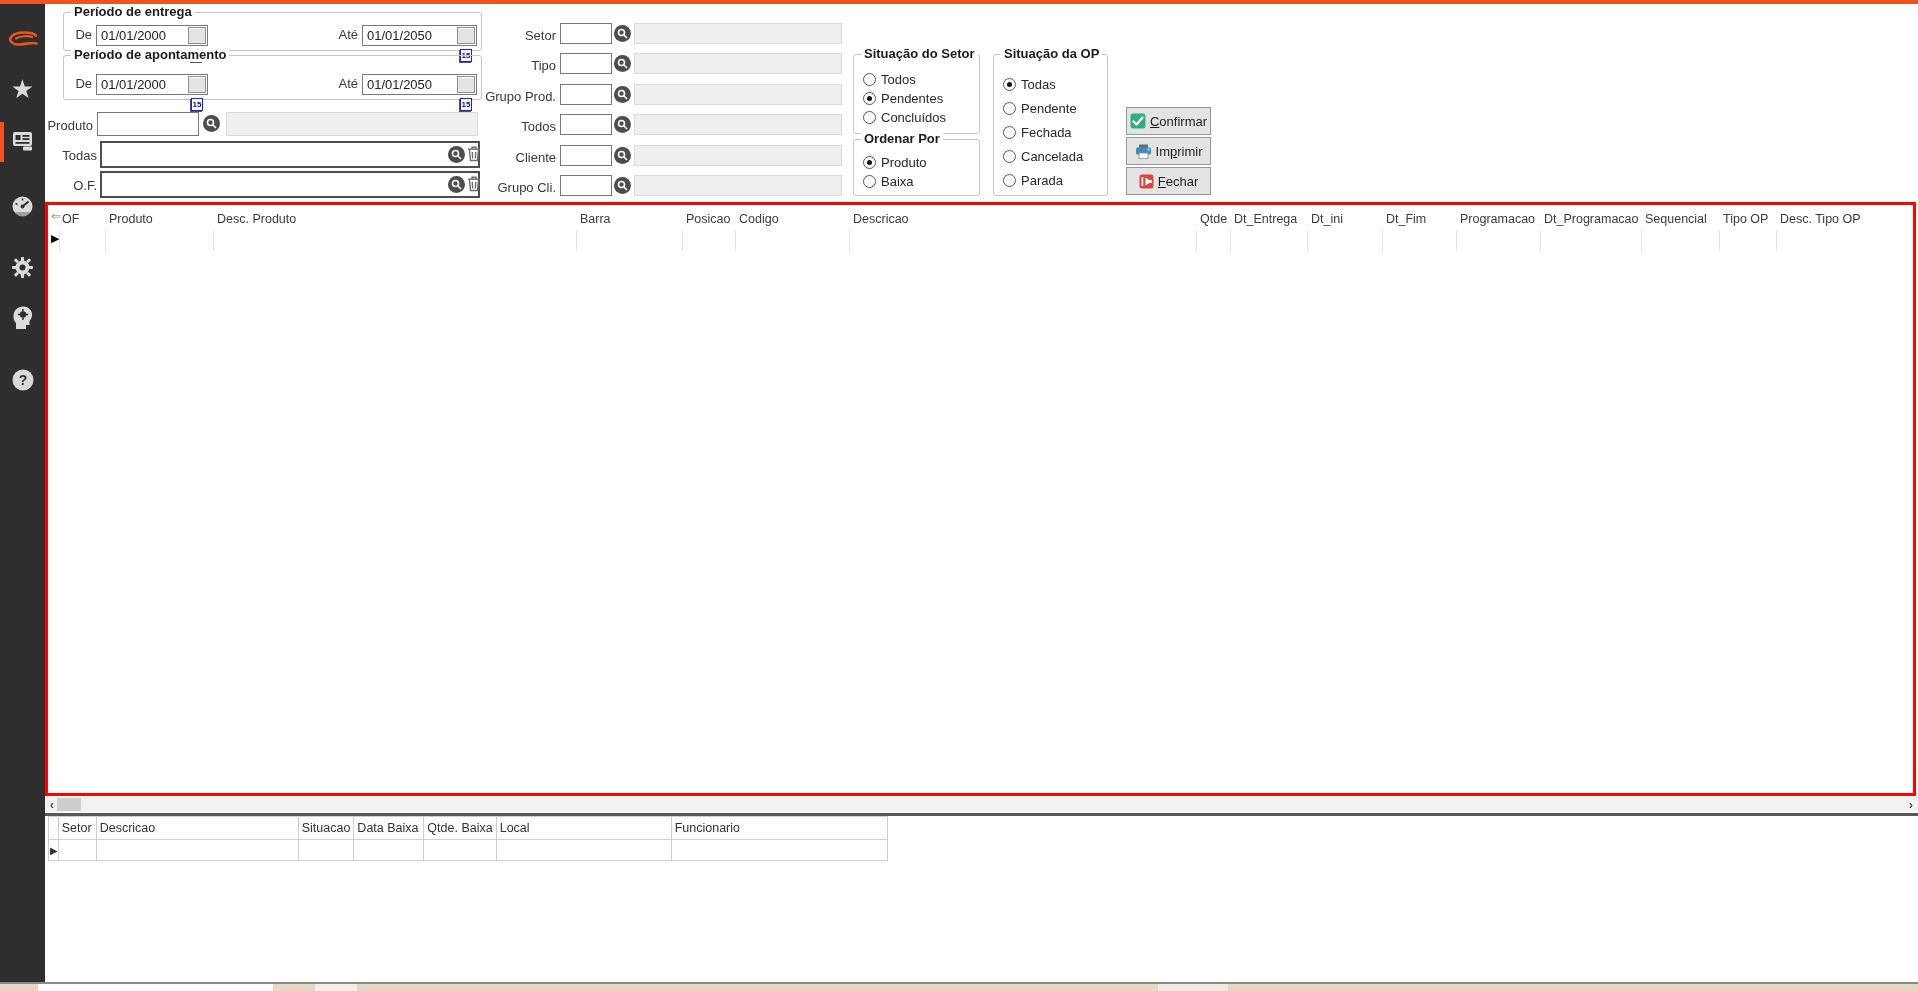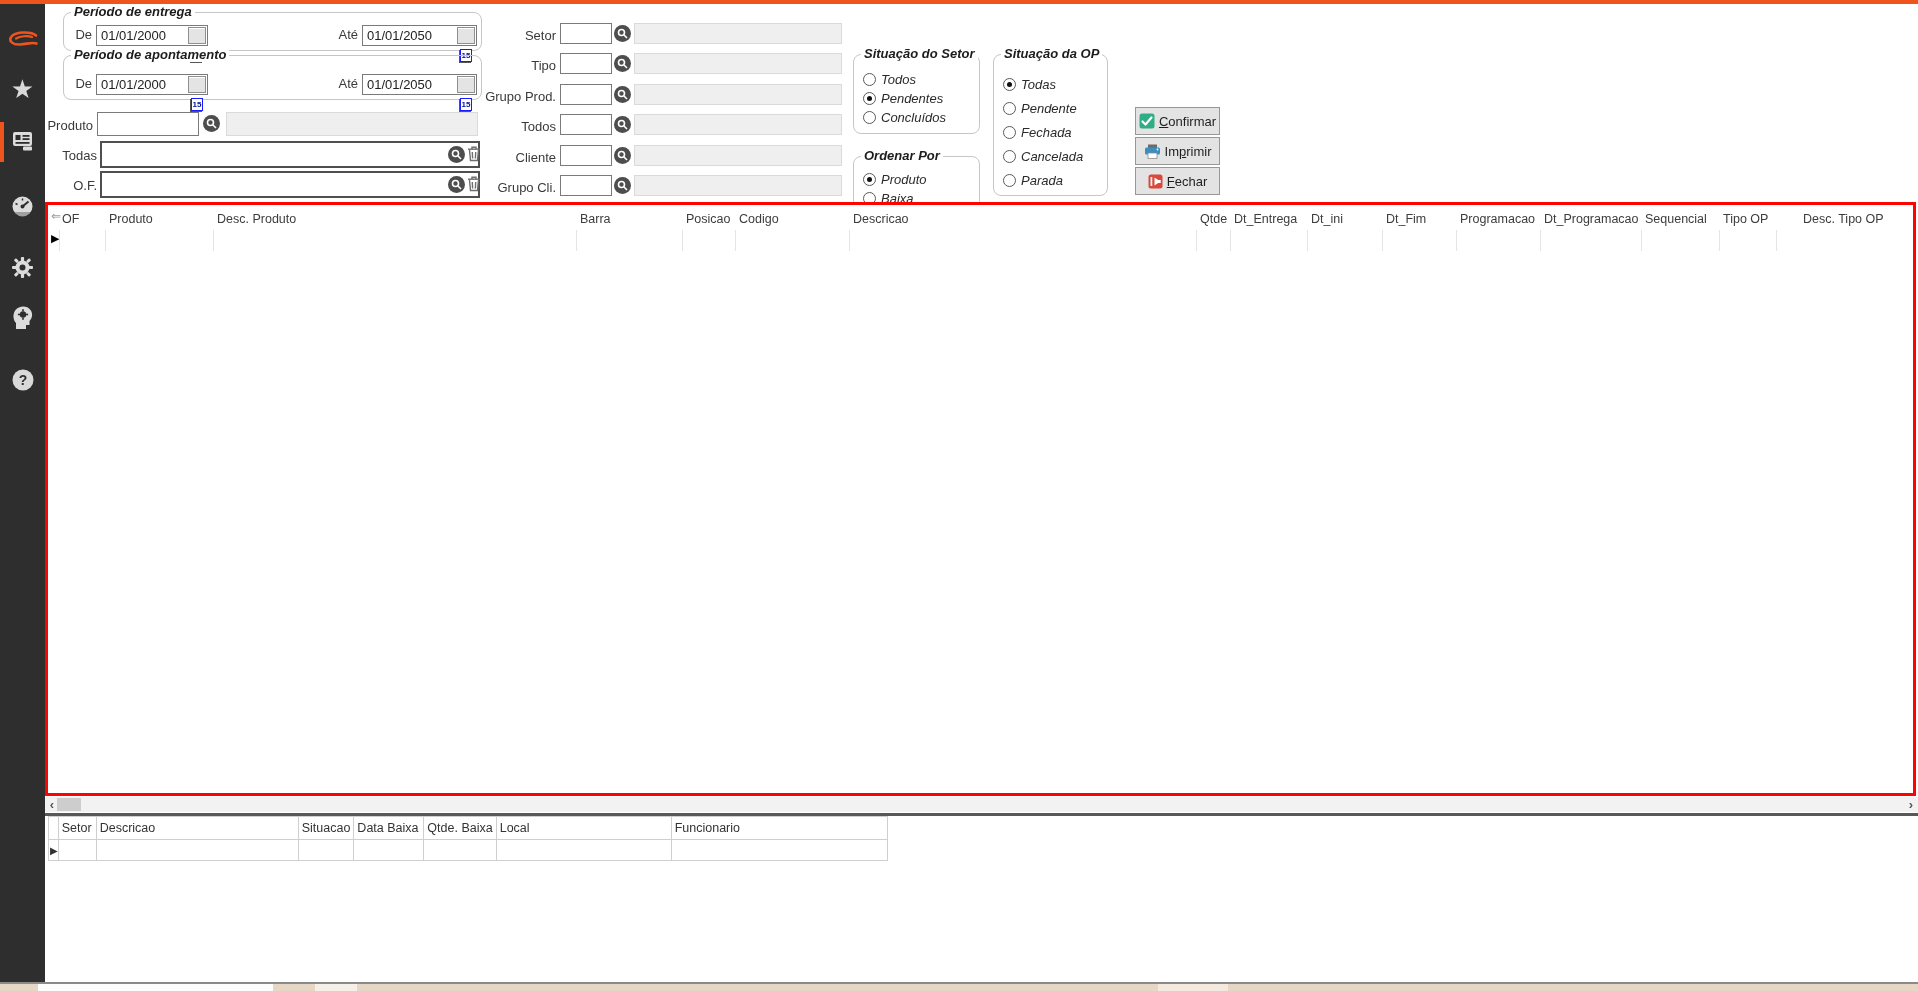--- a/index.html
+++ b/index.html
@@ -16,21 +16,21 @@
     align-items: center; color: #D9D9D9; cursor: pointer; }
   #active-bar { left: 0; top: 118px; width: 4px; height: 40px; background: #F0541C; }
 
   
   .lbl { position: absolute; font-size: 13px; color: #3A3A3A; white-space: nowrap; }
   .r { text-align: right; }
   .field { position: absolute; background: #fff; border: 1px solid #7A7A7A; font-size: 13px;
     color: #222; padding: 1px 4px; }
   .field2 { position: absolute; background: #fff; border: 2px solid #4F4F4F; }
   .readonly { position: absolute; background: #EFEFEF; border: 1px solid #DADADA; }
-  .groupbox { position: absolute; border: 1px solid #C6C6C6; border-radius: 8px; font-style: italic; }
+  .groupbox { position: absolute; border: 1px solid #C6C6C6; border-radius: 3px; }
   .gtitle { position: absolute; top: -9px; left: 7px; background: #fff; padding: 0 3px;
     font-size: 13px; font-weight: bold; color: #1C1C1C; white-space: nowrap; }
 
   .datefield { position: absolute; height: 21px; background: #fff; border: 1px solid #7A7A7A;
     display: flex; align-items: center; }
   .datefield .val { flex: 1; font-size: 13px; color: #222; padding-left: 4px; }
   .cal-btn { width: 18px; height: 17px; margin-right: 1px; background: #E4E4E4;
     border: 1px solid #8F8F8F; display: flex; align-items: center; justify-content: center;
     cursor: pointer; box-shadow: inset 0 1px 0 #fff; }
   .cal-ic { width: 12px; height: 13px; background: #fff; border: 1px solid #1a1aff;
@@ -45,21 +45,21 @@
   .radio-row { position: absolute; display: flex; align-items: center; gap: 5px; cursor: pointer; }
   .radio { width: 13px; height: 13px; border-radius: 50%; border: 1px solid #5A5A5A; background: #fff;
     position: relative; flex: 0 0 13px; }
   .radio.checked::after { content: ""; position: absolute; left: 3px; top: 3px; width: 5px;
     height: 5px; border-radius: 50%; background: #111; }
   .radio-lbl { font-size: 13px; color: #2A2A2A; white-space: nowrap; }
 
   
   .btn { position: absolute; left: 1126px; width: 85px; height: 28px; background: #E3E3E3;
     border: 1px solid #979797; display: flex; align-items: center; justify-content: center;
-    gap: 4px; font-size: 13px; color: #1E1E1E; cursor: pointer; margin-left: 9px; }
+    gap: 4px; font-size: 13px; color: #1E1E1E; cursor: pointer; }
   .btn u { text-decoration: underline; }
 
   
   #main-grid { left: 45px; top: 202px; width: 1871px; height: 594px; border: 3px solid #FB0500;
     background: #fff; }
   .gh { position: absolute; top: 7px; font-size: 12.5px; color: #3C3C3C; white-space: nowrap; cursor: pointer; }
   .gsep { position: absolute; top: 25px; width: 1px; height: 21px; background: #E4E4E4; }
   .corner-glyph { position: absolute; left: 3px; top: 4px; color: #9a9a9a; font-size: 12px; }
   .row-ptr { position: absolute; font-size: 11px; color: #000; }
 
@@ -314,21 +314,21 @@
   <div class="radio-row" style="left:9px;top:36px;">
     <span class="radio checked"></span>
     <span class="radio-lbl">Pendentes</span>
   </div>
   <div class="radio-row" style="left:9px;top:55px;">
     <span class="radio"></span>
     <span class="radio-lbl">Concluídos</span>
   </div>
 </div>
 
-<div class="groupbox" style="left:853px;top:156px;width:127px;height:57px;">
+<div class="groupbox" style="left:853px;top:139px;width:127px;height:57px;">
   <span class="gtitle">Ordenar Por</span>
   <div class="radio-row" style="left:9px;top:15px;">
     <span class="radio checked"></span>
     <span class="radio-lbl">Produto</span>
   </div>
   <div class="radio-row" style="left:9px;top:34px;">
     <span class="radio"></span>
     <span class="radio-lbl">Baixa</span>
   </div>
 </div>
@@ -395,21 +395,21 @@
   <span class="gh" style="left:691px;">Codigo</span>
   <span class="gh" style="left:805px;">Descricao</span>
   <span class="gh" style="left:1152px;">Qtde</span>
   <span class="gh" style="left:1186px;">Dt_Entrega</span>
   <span class="gh" style="left:1263px;">Dt_ini</span>
   <span class="gh" style="left:1338px;">Dt_Fim</span>
   <span class="gh" style="left:1412px;">Programacao</span>
   <span class="gh" style="left:1496px;">Dt_Programacao</span>
   <span class="gh" style="left:1597px;">Sequencial</span>
   <span class="gh" style="left:1675px;">Tipo OP</span>
-  <span class="gh" style="left:1732px;margin-left:23px;">Desc. Tipo OP</span>
+  <span class="gh" style="left:1732px;">Desc. Tipo OP</span>
 
   <span class="gsep" style="left:11px;"></span>
   <span class="gsep" style="left:57px;"></span>
   <span class="gsep" style="left:165px;"></span>
   <span class="gsep" style="left:528px;"></span>
   <span class="gsep" style="left:634px;"></span>
   <span class="gsep" style="left:687px;"></span>
   <span class="gsep" style="left:801px;"></span>
   <span class="gsep" style="left:1148px;"></span>
   <span class="gsep" style="left:1182px;"></span>

